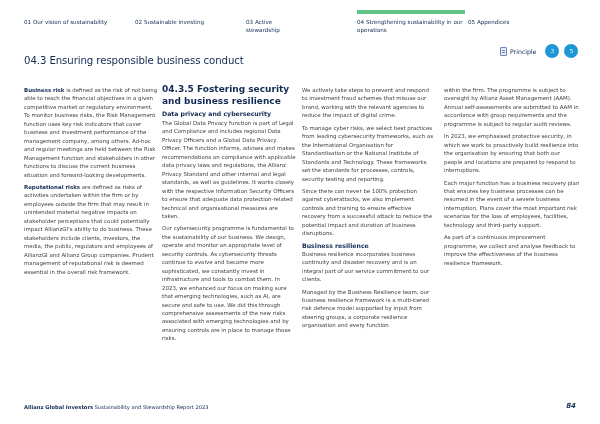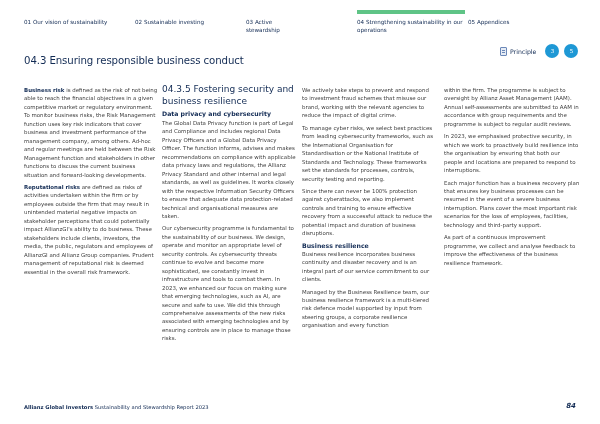--- a/index.html
+++ b/index.html
@@ -20,21 +20,21 @@
     .badge { width: 14px; height: 14px; border-radius: 50%; background: #1e98d5; color: #fff; font-size: 5.5px; display: flex; align-items: center; justify-content: center; margin-left: 2px; }
 
     .col { position: absolute; top: 86px; font-size: 5.45px; line-height: 8.45px; color: #414141; }
     .col p { margin-bottom: 4px; }
     .col b { color: #122b54; font-weight: bold; }
     .c1 { left: 24px; width: 134px; }
     .c2 { left: 162px; width: 134px; top: 84px; }
     .c3 { left: 302px; width: 134px; }
     .c4 { left: 444px; width: 136px; }
 
-    .h-section { font-size: 9px; line-height: 11.5px; color: #122b54; font-weight: normal; margin-bottom: 3px; }
+    .h-section { font-size: 9px; line-height: 11.5px; color: #122b54; font-weight: bold; margin-bottom: 3px; }
     .h-sub { font-size: 6.2px; line-height: 8px; color: #122b54; font-weight: bold; margin-bottom: 1px; }
     .h-sub2 { font-size: 6.2px; line-height: 8px; color: #122b54; font-weight: bold; margin-top: 1px; margin-bottom: 0px; }
 
     .footer { position: absolute; top: 404px; left: 24px; font-size: 5.2px; color: #122b54; }
     .footer b { font-weight: bold; }
     .page-num { position: absolute; top: 402px; right: 24px; font-size: 7px; font-weight: bold; color: #122b54; font-style: italic; }
   </style>
 </head>
 <body>
 

